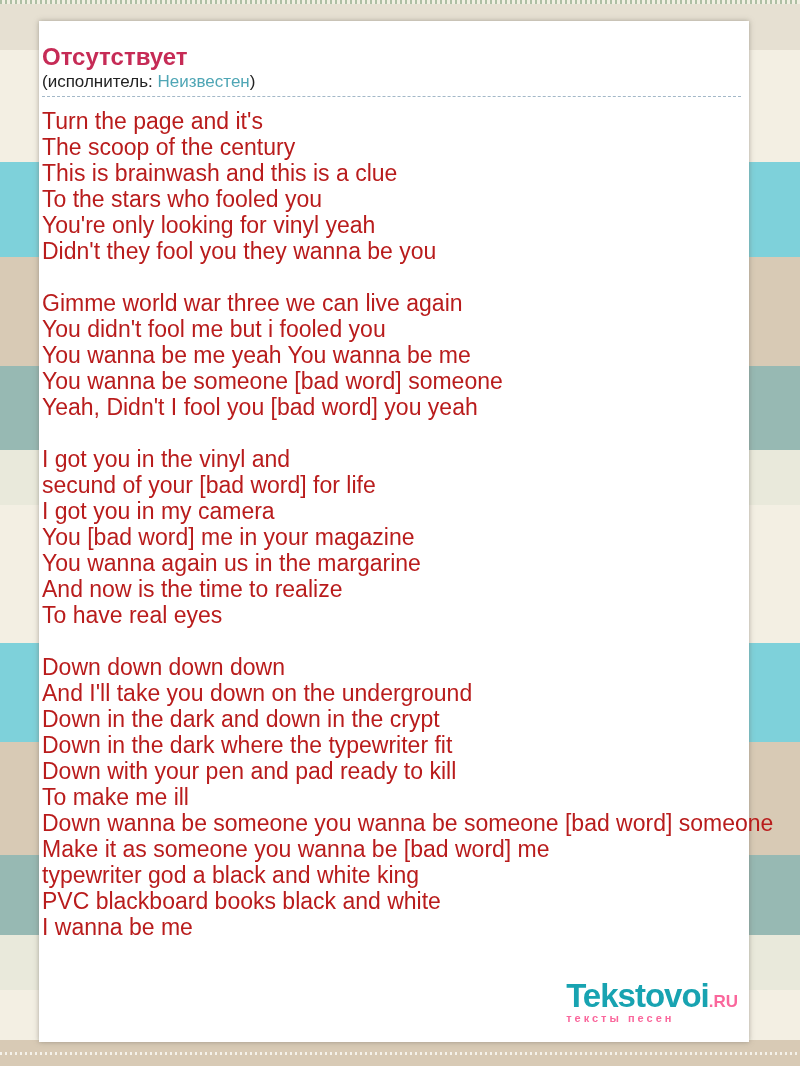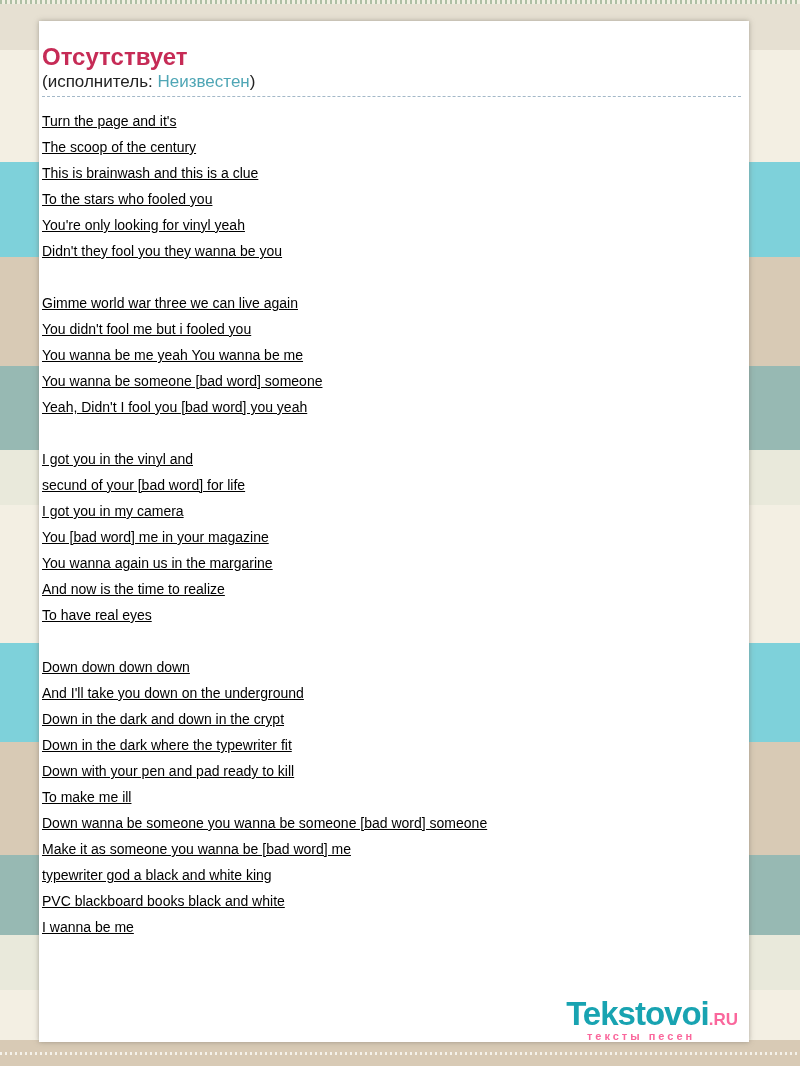--- a/index.html
+++ b/index.html
@@ -55,32 +55,31 @@
     font-size: 17px;
     line-height: 21px;
     color: #222222;
   }
   #artist-link {
     color: #4fa6b5;
     text-decoration: none;
     cursor: pointer;
   }
   #lyrics {
-    font-size: 14px;
+    font-size: 23px;
     line-height: 26px;
-    color: #000000;
-    text-decoration: underline;
+    color: #b91c1c;
   }
   .verse { margin: 0 0 26px 0; }
   .lyrics-line { white-space: pre; }
   #logo {
     position: absolute;
     right: 11px;
-    bottom: 0;
-    text-align: center;
+    bottom: 18px;
+    text-align: left;
     cursor: pointer;
     line-height: 1;
   }
   #logo-main { white-space: nowrap; }
   #logo-name {
     font-size: 33px;
     font-weight: bold;
     letter-spacing: -1px;
     color: #18a3b1;
   }

